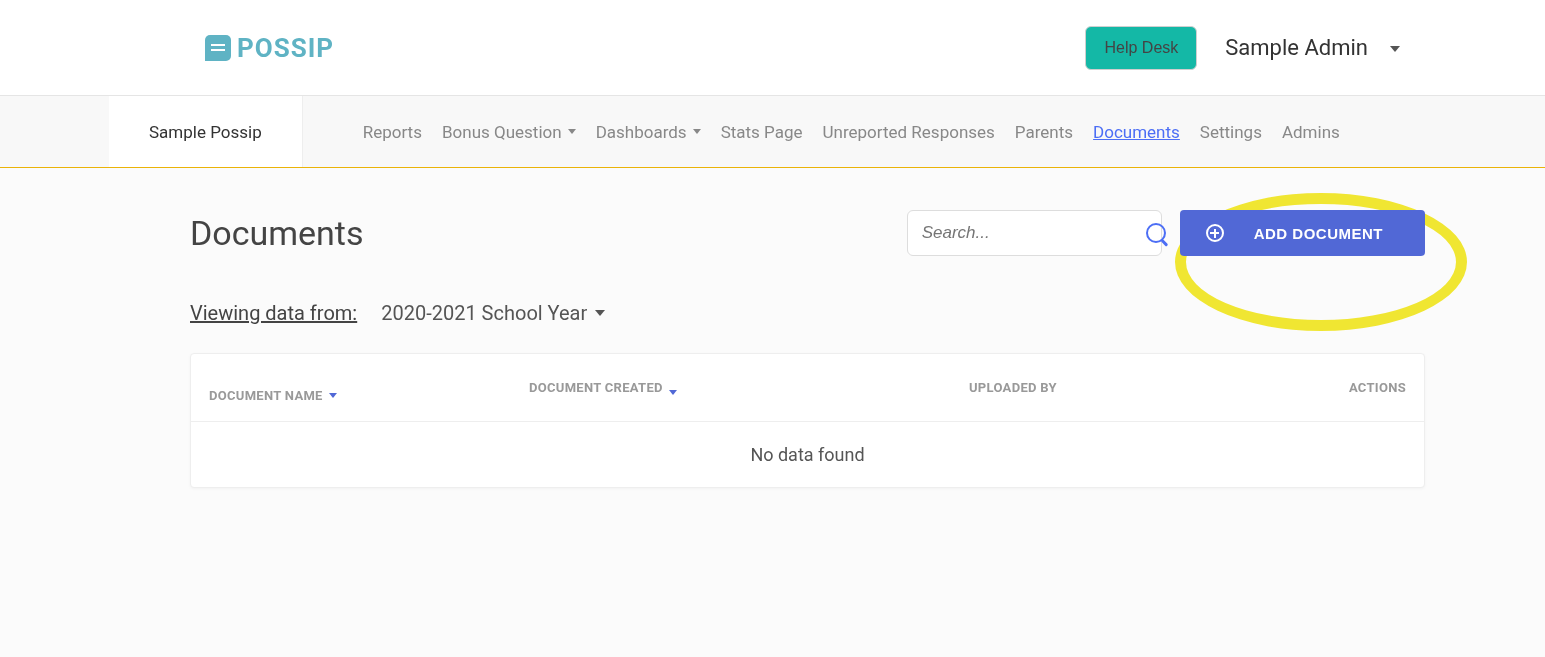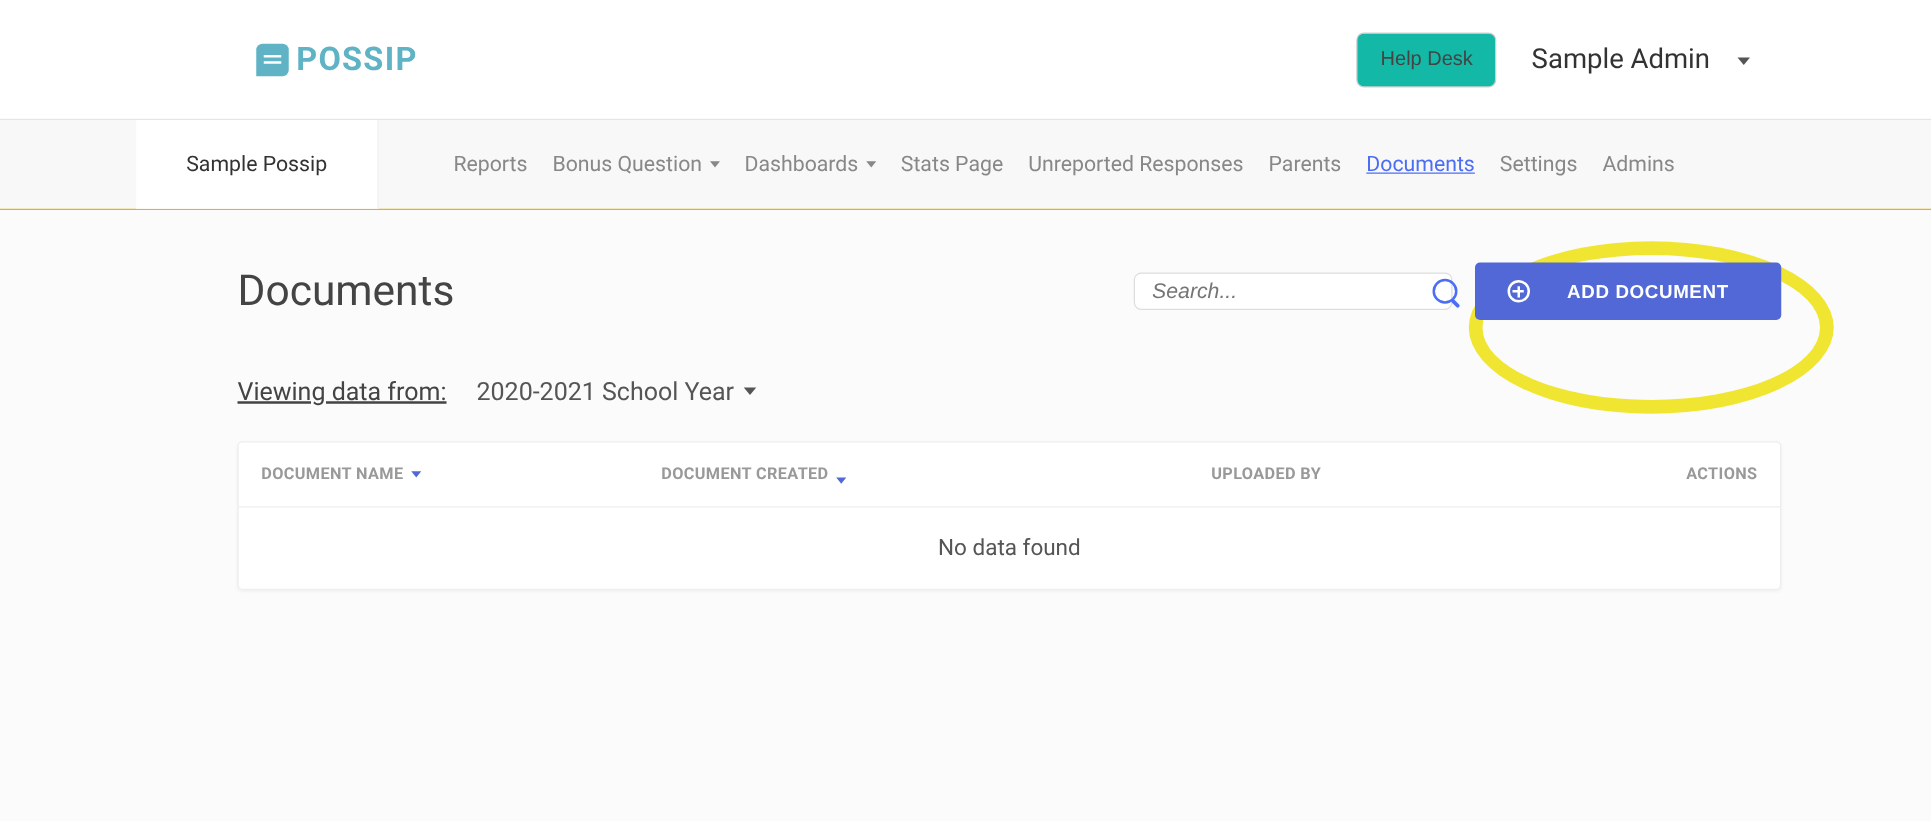--- a/index.html
+++ b/index.html
@@ -148,21 +148,21 @@
       align-items: center;
       gap: 18px;
     }
     .search-box {
       display: flex;
       align-items: center;
       border: 1px solid #ddd;
       border-radius: 6px;
       background: #ffffff;
       padding: 0 14px;
-      height: 30px;
+      height: 46px;
       width: 255px;
     }
     .search-box input {
       border: none;
       outline: none;
       flex: 1;
       font-size: 17px;
       font-style: italic;
       color: #888;
       background: transparent;
@@ -271,21 +271,21 @@
     .table-header {
       display: flex;
       align-items: center;
       padding: 18px 18px;
       border-bottom: 1px solid #eee;
       font-size: 13px;
       font-weight: 700;
       color: #999;
       letter-spacing: 0.3px;
     }
-    .col-name { width: 320px; display: flex; align-items: center; gap: 6px; }
+    .col-name { width: 320px; display: flex; align-items: center; gap: 6px; margin-top: 16px; }
     .col-created { width: 420px; display: flex; align-items: flex-end; gap: 6px; }
     .col-uploaded { flex: 1; text-align: left; padding-left: 20px; }
     .col-actions { width: 180px; text-align: right; }
     .sort-caret {
       width: 0;
       height: 0;
       border-left: 4px solid transparent;
       border-right: 4px solid transparent;
       border-top: 5px solid #5168d6;
     }

